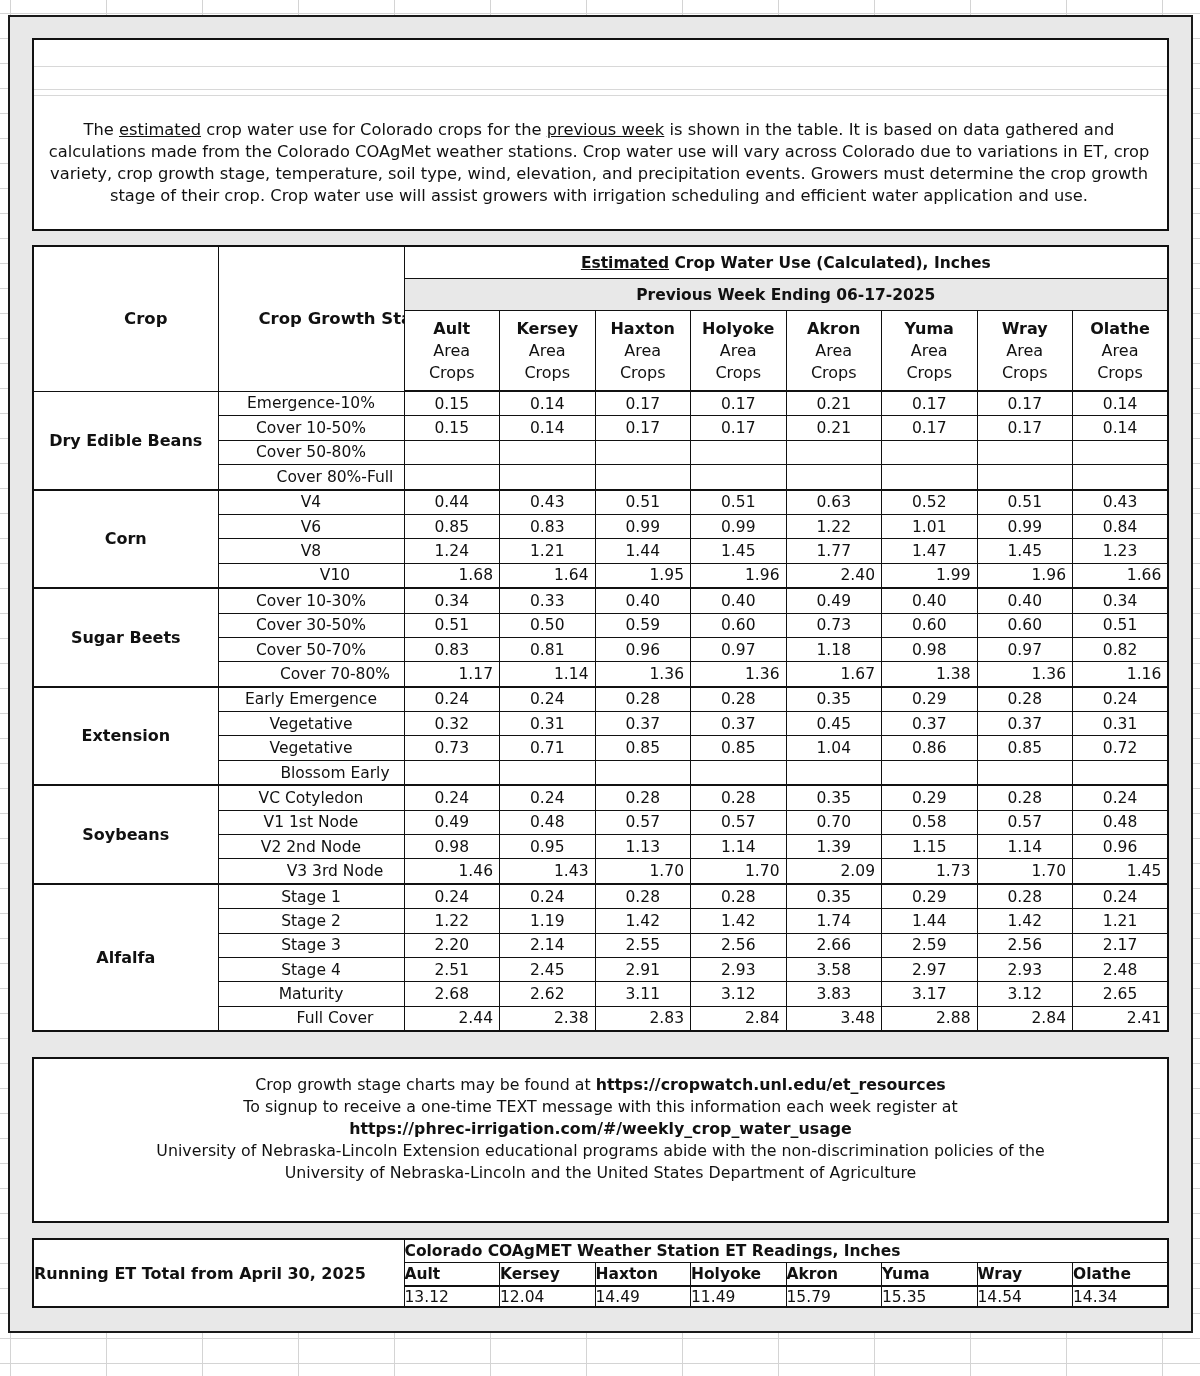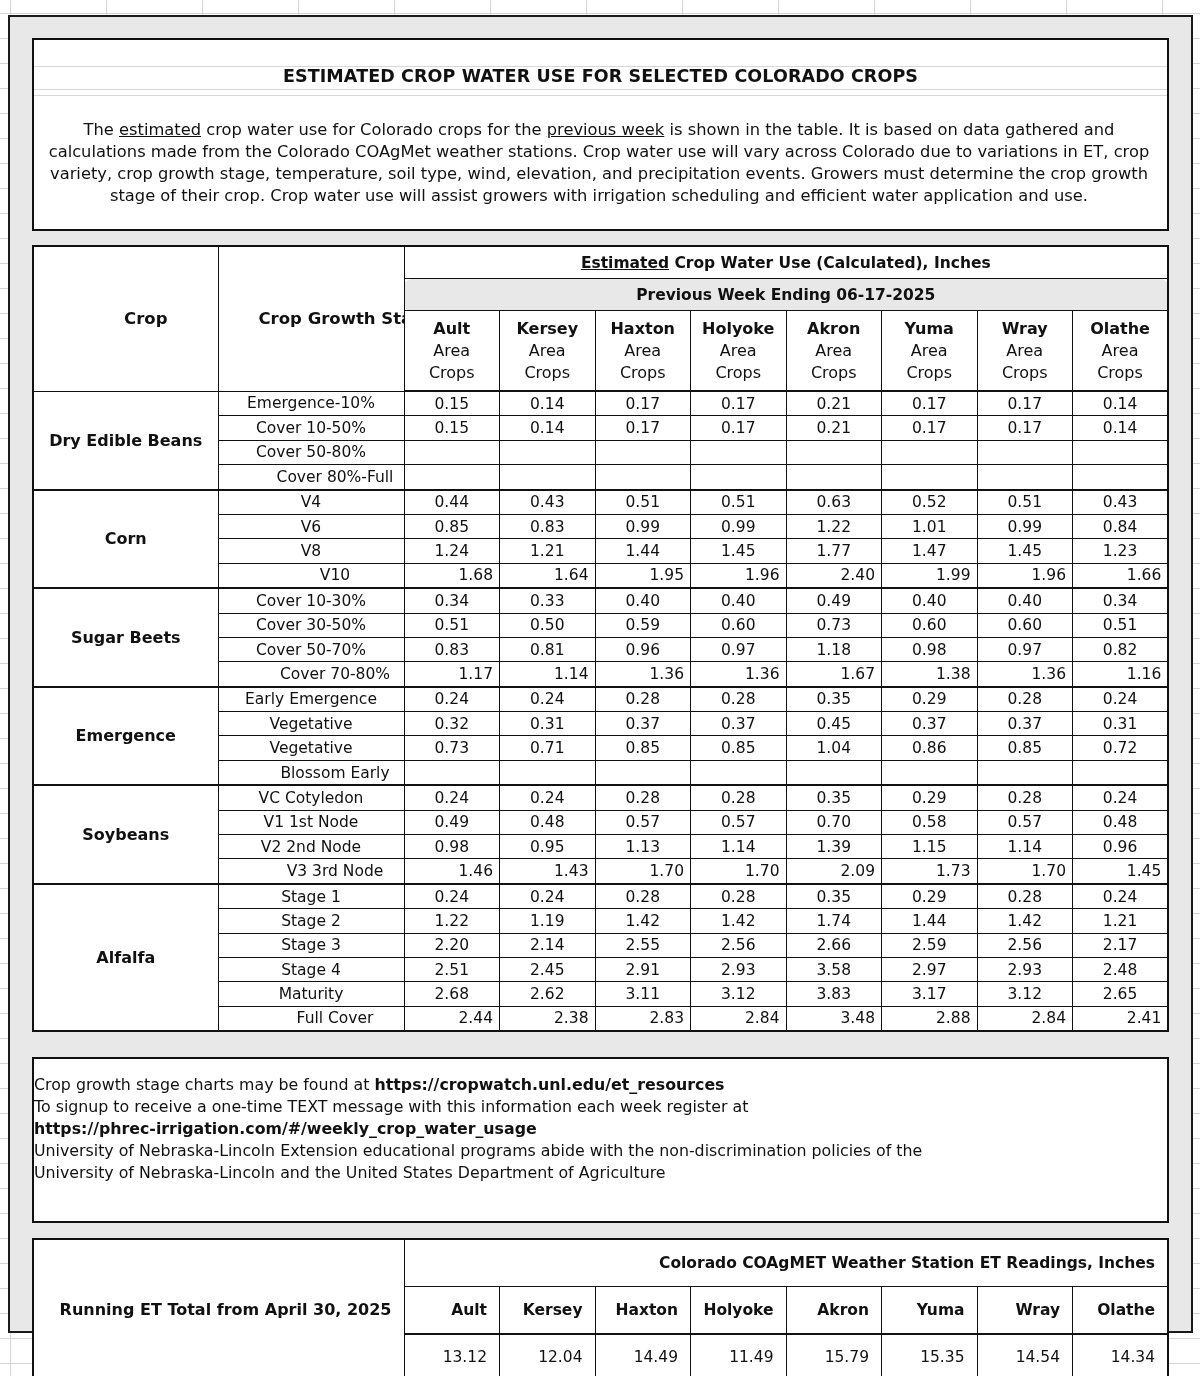--- a/index.html
+++ b/index.html
@@ -39,61 +39,60 @@
   .main {
     position: absolute; left: 32px; top: 245px; width: 1137px; background: #fff;
     border: 2.5px solid #111;
   }
   .main td, .main th {
     border: 1.5px solid #111; text-align: center; padding: 0; font-size: 15.5px;
     overflow: hidden; white-space: nowrap;
   }
   .main th { font-weight: bold; text-align: center; }
   .main .h1 { height: 31px; font-size: 15.5px; }
-  .main .h2 { height: 31px; background: #e8e8e8; font-size: 15.5px; border-radius: 8px; }
+  .main .h2 { height: 31px; background: #e8e8e8; font-size: 15.5px; }
   .main .h3 { height: 79px; line-height: 22px; vertical-align: middle; }
   .main .h3 .st { font-weight: bold; font-size: 16px; display: block; }
   .main .h3 .sub { font-weight: normal; font-size: 16px; display: block; }
   .main td.v { height: 23.4px; line-height: 22px; font-size: 15.5px; }
   .main td.crop { font-weight: bold; font-size: 16px; border-bottom: 2.5px solid #111; }
   .main tr.grp-end td { border-bottom: 2.5px solid #111; padding-left: 48px; }
   .main .big { font-size: 16.5px; padding-left: 40px; }
   .main thead tr:last-child th { border-bottom: 2.5px solid #111; }
 
   
   .footer-box { left: 32px; top: 1057px; width: 1137px; height: 166px; }
   .footer {
-    position: absolute; left: 0; right: 0; top: 15px; text-align: left;
+    position: absolute; left: 0; right: 0; top: 15px; text-align: center;
     font-size: 15.8px; line-height: 22px;
   }
   .footer b { font-weight: bold; }
 
   
   .et {
     position: absolute; left: 32px; top: 1238px; width: 1137px; background: #fff;
     border: 2.5px solid #111;
   }
   .et td, .et th {
-    border: 1.5px solid #111; text-align: right; padding: 12px; font-size: 15.5px; white-space: nowrap;
+    border: 1.5px solid #111; text-align: left; padding: 0; font-size: 15.5px; white-space: nowrap;
   }
   .et th { font-weight: bold; }
   .et .eh { height: 22px; }
   .et .en { height: 22px; border-bottom: 2px solid #111; }
   .et .ev { height: 19px; line-height: 18px; }
 </style>
 </head>
 <body>
 
 <div class="panel"></div>
 
 <div class="box title-box">
   <div class="gridline" style="top:26px"></div>
   <div class="gridline" style="top:49px"></div>
   <div class="gridline" style="top:55px"></div>
-  <div class="title">ESTIMATED CROP WATER USE FOR SELECTED COLORADO CROPS</div>
   <div class="intro"><span>The </span><u>estimated</u><span> crop water use for Colorado crops for the </span><u>previous week</u><span> is shown in the table. It is based on data gathered and calculations made from the Colorado COAgMet weather stations. Crop water use will vary across Colorado due to variations in ET, crop variety, crop growth stage, temperature, soil type, wind, elevation, and precipitation events. Growers must determine the crop growth stage of their crop. Crop water use will assist growers with irrigation scheduling and efficient water application and use.</span></div>
 </div>
 
 <table class="main">
   <colgroup>
     <col style="width:185px">
       <col style="width:186px">
     <col style="width:95.5px">
       <col style="width:95.5px">
       <col style="width:95.5px">
@@ -285,21 +284,21 @@
         <td class="v">1.17</td>
         <td class="v">1.14</td>
         <td class="v">1.36</td>
         <td class="v">1.36</td>
         <td class="v">1.67</td>
         <td class="v">1.38</td>
         <td class="v">1.36</td>
         <td class="v">1.16</td>
       </tr>
       <tr>
-        <td class="crop" rowspan="4">Emergence</td>
+        <td class="crop" rowspan="4">Extension</td>
         <td class="v">Early Emergence</td>
         <td class="v">0.24</td>
         <td class="v">0.24</td>
         <td class="v">0.28</td>
         <td class="v">0.28</td>
         <td class="v">0.35</td>
         <td class="v">0.29</td>
         <td class="v">0.28</td>
         <td class="v">0.24</td>
       </tr>

